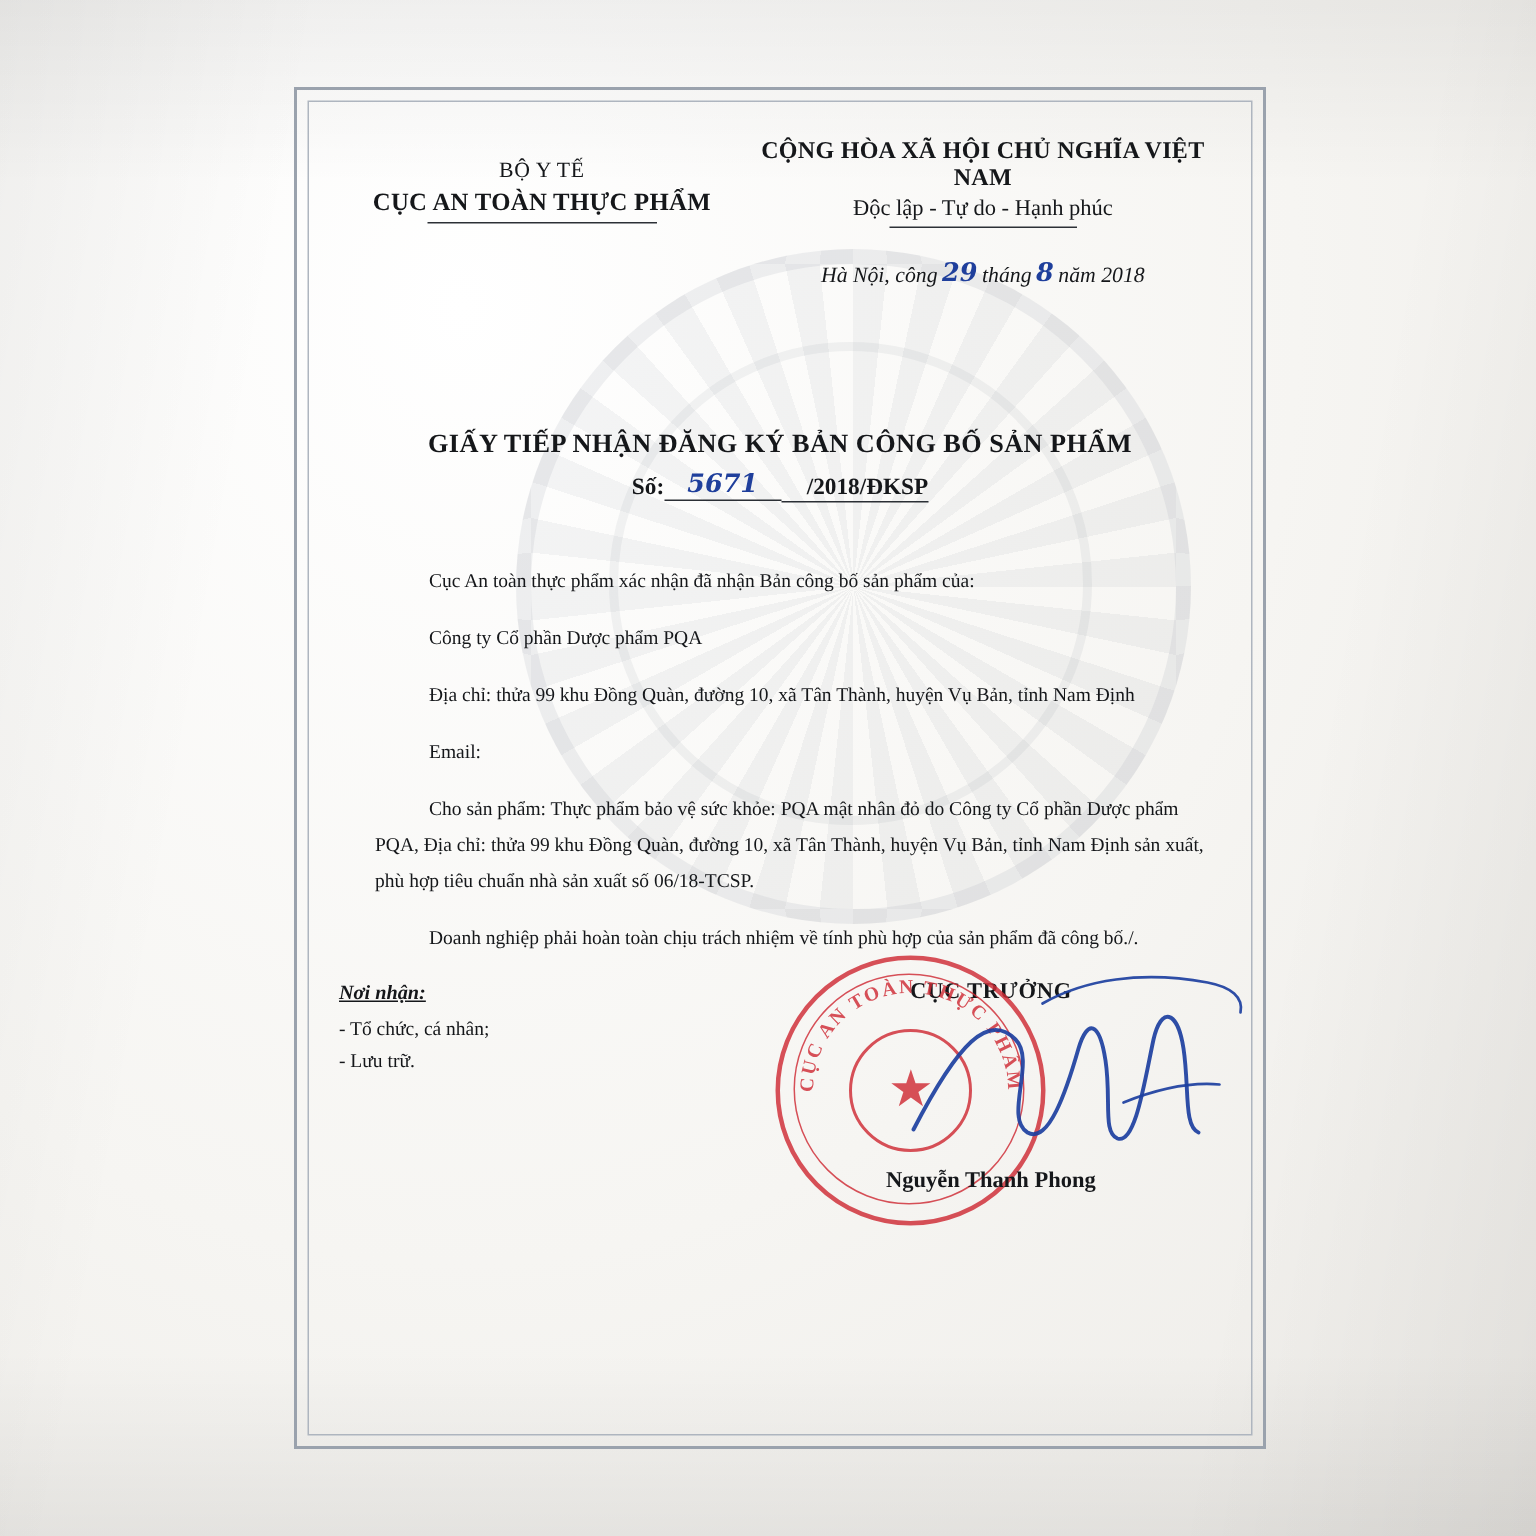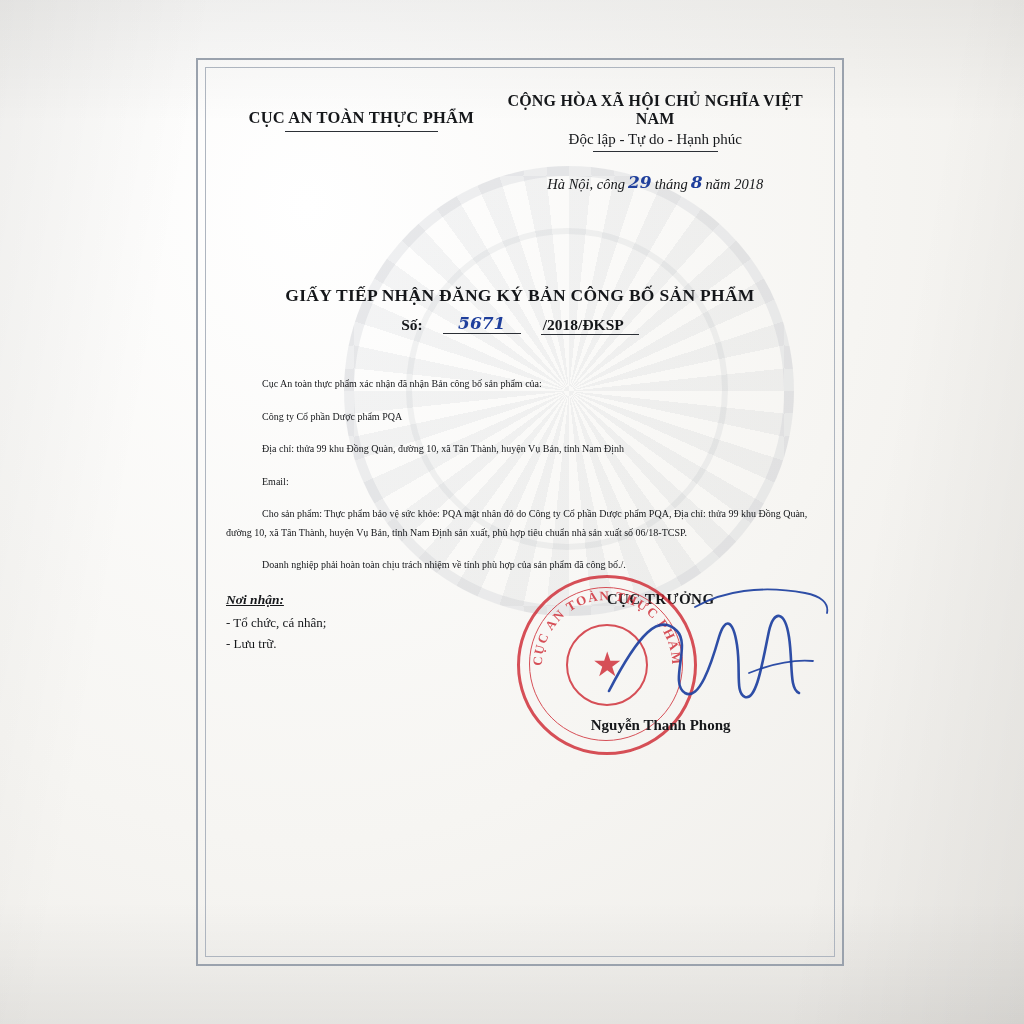--- a/index.html
+++ b/index.html
@@ -169,43 +169,44 @@
     font-weight: bold;
     letter-spacing: 0.3px;
   }
   .doc-number {
     margin-top: 8px;
     font-size: 15.5px;
     font-weight: bold;
     display: flex;
     justify-content: center;
     align-items: baseline;
-    gap: 20px;
+    gap: 0;
   }
   .num-blank {
     display: inline-block;
     min-width: 74px;
     border-bottom: 1px solid #2b2f35;
     text-align: center;
     padding: 0 2px;
   }
   .num-suffix {
     display: inline-block;
     min-width: 96px;
     border-bottom: 1px solid #2b2f35;
-    text-align: left;
+    text-align: right;
     padding-left: 2px;
   }
 
   
   .body-block {
     margin-top: 40px;
-    font-size: 10px;
+    font-size: 13px;
     line-height: 1.85;
     position: relative;
+    margin-left: 24px;
   }
   .body-block p {
     margin: 0 0 14px 0;
   }
   .indent {
     text-indent: 36px;
   }
   .gap-lg { margin-bottom: 20px; }
 
   
@@ -323,20 +324,21 @@
 
   <div class="sheet">
     <div class="border-outer"></div>
     <div class="border-inner"></div>
 
     <div class="content">
       <div class="watermark"></div>
 
       <div class="header">
         <div class="header-left">
+          <div class="ministry">BỘ Y TẾ</div>
           <div class="dept">CỤC AN TOÀN THỰC PHẨM</div>
         </div>
         <div class="header-right">
           <div class="nation">CỘNG HÒA XÃ HỘI CHỦ NGHĨA VIỆT NAM</div>
           <div class="motto">Độc lập - Tự do - Hạnh phúc</div>
           <div class="dateline">
             <span>Hà Nội, công</span><span class="hand">29</span><span>tháng</span><span class="hand">8</span><span>năm 2018</span>
           </div>
         </div>
       </div>

